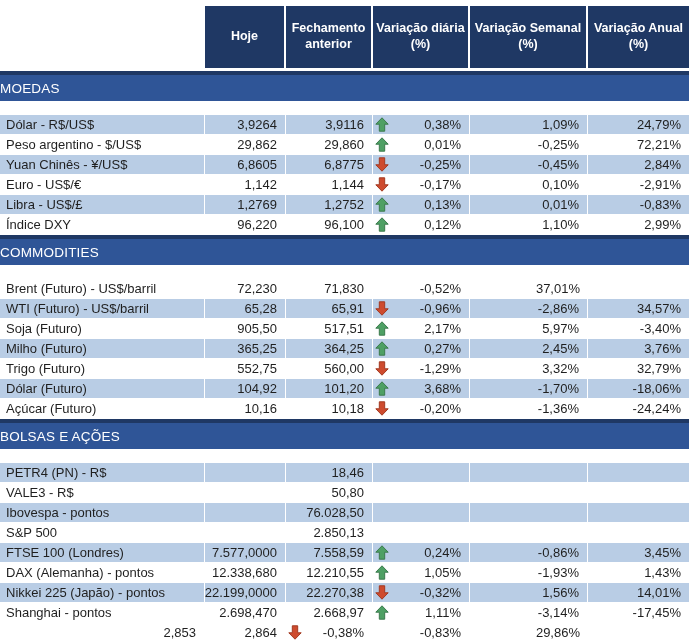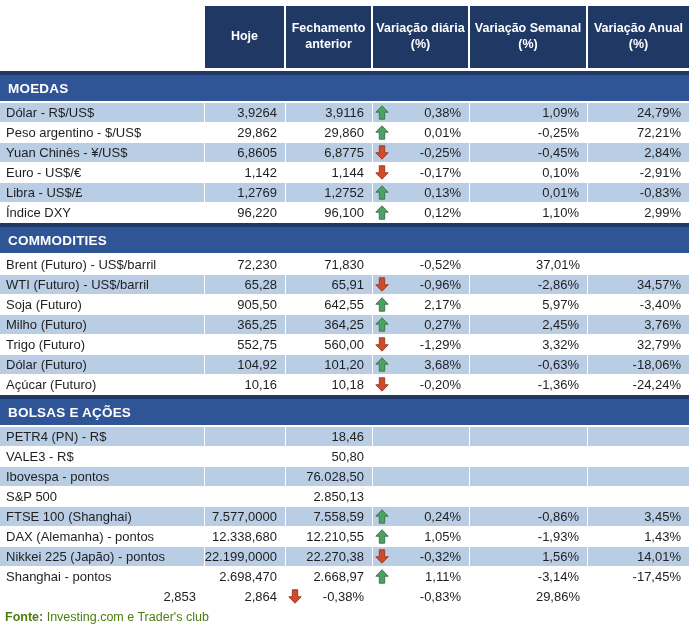--- a/index.html
+++ b/index.html
@@ -26,23 +26,23 @@
     display:flex;align-items:center;justify-content:center;text-align:center;
     border-right:2px solid #fff;box-sizing:border-box;padding:2px 3px;
   }
   .hcell:last-child{border-right:none;}
   .hdr-gap{height:3px;background:#fff;}
 
   
   .band{
     border-top:4px solid var(--header-bg,#1F3864);
     background:var(--section-bg,#2F5597);
-    height:26px;margin-bottom:2px;
-    color:#fff;font-weight:bold;font-size:13.5px;letter-spacing:.2px;
-    display:flex;align-items:center;padding-left:8px;box-sizing:content-box;
+    height:26px;margin-bottom:14px;
+    color:#fff;font-weight:normal;font-size:13.5px;letter-spacing:.2px;
+    display:flex;align-items:center;padding-left:0;box-sizing:content-box;
   }
 
   
   .row{height:19px;border-bottom:1px solid #fff;font-size:13px;}
   .row.shaded{background:var(--row-alt-bg,#B9CDE5);}
   .row .cell{
     border-right:1px solid #fff;box-sizing:border-box;
     display:flex;align-items:center;overflow:hidden;white-space:nowrap;
   }
   .row .cell:last-child{border-right:none;}
@@ -249,21 +249,21 @@
         <div class="cell num">
           <span>34,57%</span>
         </div>
       </div>
       <div class="grid row">
         <div class="cell label">Soja (Futuro)</div>
         <div class="cell num">
           <span>905,50</span>
         </div>
         <div class="cell num">
-          <span>642,55</span>
+          <span>517,51</span>
         </div>
         <div class="cell num diaria">
           <span class="arrow">
             <svg width="14" height="15" viewBox="0 0 14 15">
               <path d="M7 0.8 L13.2 7.2 L9.7 7.2 L9.7 14.2 L4.3 14.2 L4.3 7.2 L0.8 7.2 Z" fill="#4EA064" stroke="#3C7A4E" stroke-width="1" stroke-linejoin="round"></path>
             </svg>
           </span>
           <span>2,17%</span>
         </div>
         <div class="cell num">
@@ -329,21 +329,21 @@
         </div>
         <div class="cell num diaria">
           <span class="arrow">
             <svg width="14" height="15" viewBox="0 0 14 15">
               <path d="M7 0.8 L13.2 7.2 L9.7 7.2 L9.7 14.2 L4.3 14.2 L4.3 7.2 L0.8 7.2 Z" fill="#4EA064" stroke="#3C7A4E" stroke-width="1" stroke-linejoin="round"></path>
             </svg>
           </span>
           <span>3,68%</span>
         </div>
         <div class="cell num">
-          <span>-0,63%</span>
+          <span>-1,70%</span>
         </div>
         <div class="cell num">
           <span>-18,06%</span>
         </div>
       </div>
       <div class="grid row">
         <div class="cell label">Açúcar (Futuro)</div>
         <div class="cell num">
           <span>10,16</span>
         </div>
@@ -432,21 +432,21 @@
           <span></span>
         </div>
         <div class="cell num">
           <span></span>
         </div>
         <div class="cell num">
           <span></span>
         </div>
       </div>
       <div class="grid row shaded">
-        <div class="cell label">FTSE 100 (Shanghai)</div>
+        <div class="cell label">FTSE 100 (Londres)</div>
         <div class="cell num">
           <span>7.577,0000</span>
         </div>
         <div class="cell num">
           <span>7.558,59</span>
         </div>
         <div class="cell num diaria">
           <span class="arrow">
             <svg width="14" height="15" viewBox="0 0 14 15">
               <path d="M7 0.8 L13.2 7.2 L9.7 7.2 L9.7 14.2 L4.3 14.2 L4.3 7.2 L0.8 7.2 Z" fill="#4EA064" stroke="#3C7A4E" stroke-width="1" stroke-linejoin="round"></path>

